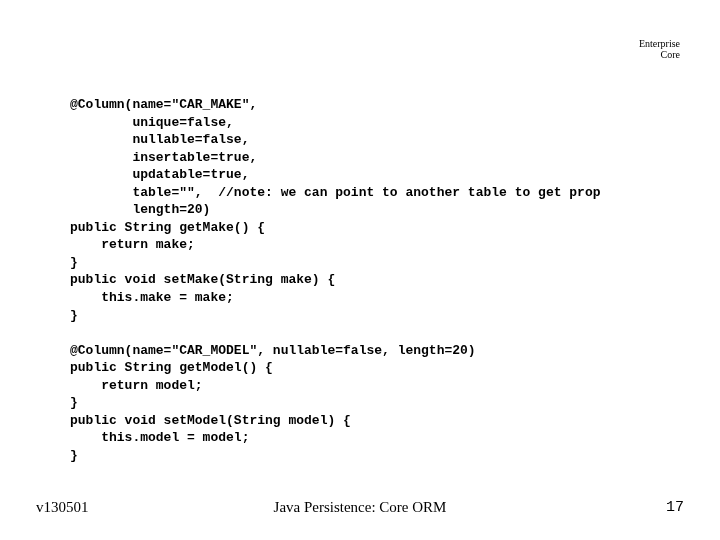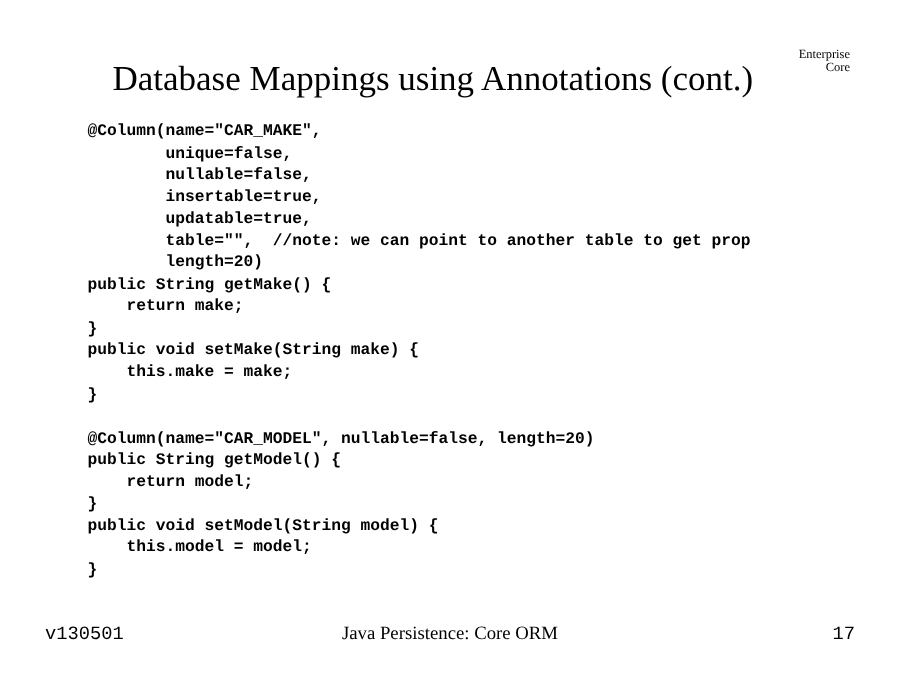--- a/index.html
+++ b/index.html
@@ -49,42 +49,40 @@
     position: absolute;
     bottom: 24px;
     left: 0;
     right: 0;
     font-size: 15px;
   }
   .footer-left {
     position: absolute;
     left: 36px;
     bottom: 0;
-    font-family: Liberation Mono, monospace;
   }
   .footer-center {
     position: absolute;
     left: 0;
     right: 0;
     text-align: center;
     bottom: 0;
   }
   .footer-right {
     position: absolute;
     right: 36px;
     bottom: 0;
     font-family: Liberation Mono, monospace;
   }
 </style>
 </head>
 <body>
 
 <div class="slide">
 
-  <div class="title">Database Mappings using Annotations (cont.)</div>
 
   <div class="corner-label">
     <div>Enterprise</div>
     <div>Core</div>
   </div>
 
   <div class="code">@Column(name="CAR_MAKE",
         unique=false,
         nullable=false,
         insertable=true,

